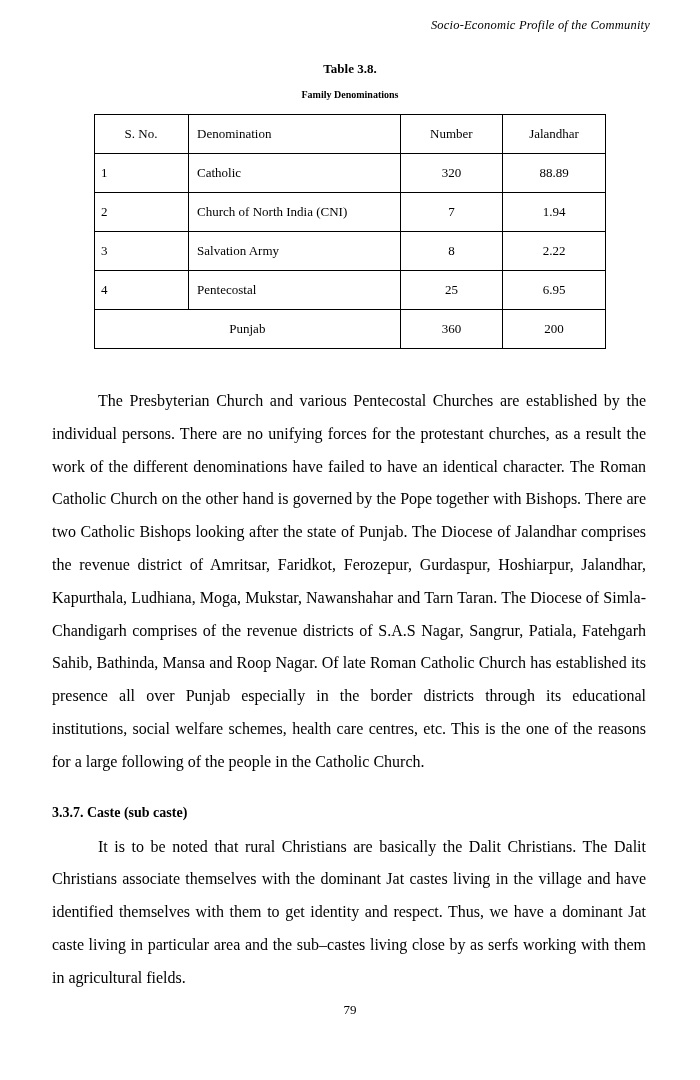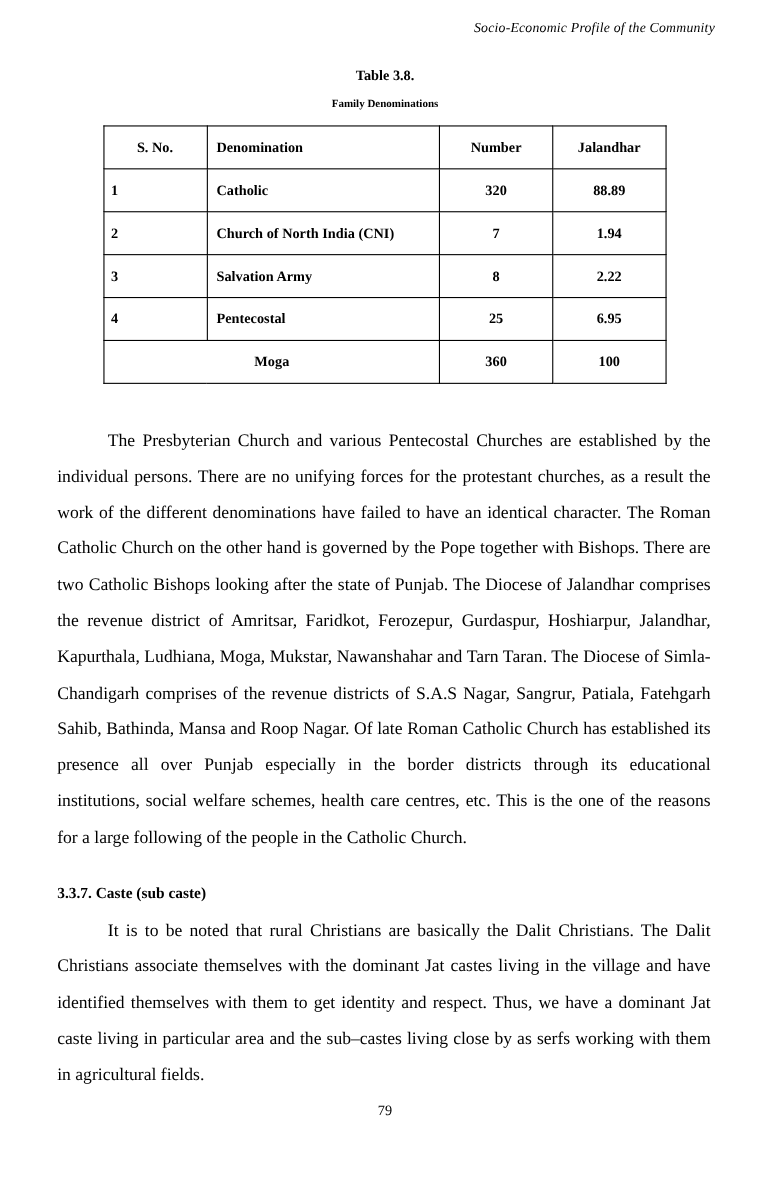--- a/index.html
+++ b/index.html
@@ -46,21 +46,21 @@
   table.data {
     border-collapse: collapse;
     margin: 0 auto;
     width: 512px;
     font-size: 13px;
   }
   table.data td, table.data th {
     border: 1px solid #000;
     height: 36px;
     vertical-align: middle;
-    font-weight: bold;
+    font-weight: normal;
   }
   .col-sno   { width: 92px;  padding-left: 6px; text-align: left; }
   .col-denom { width: 212px; padding-left: 8px; text-align: left; }
   .col-num   { width: 104px; text-align: center; }
   .col-pct   { width: 104px; text-align: center; }
   thead .col-sno   { text-align: center; padding-left: 0; }
   thead .col-denom { text-align: left; padding-left: 8px; }
   thead td { height: 40px; }
   tr.total-row td.total-label {
     text-align: center;
@@ -132,23 +132,23 @@
         <td class="col-num">8</td>
         <td class="col-pct">2.22</td>
       </tr>
       <tr>
         <td class="col-sno">4</td>
         <td class="col-denom">Pentecostal</td>
         <td class="col-num">25</td>
         <td class="col-pct">6.95</td>
       </tr>
       <tr class="total-row">
-        <td class="total-label" colspan="2">Moga</td>
+        <td class="total-label" colspan="2">Punjab</td>
         <td class="col-num">360</td>
-        <td class="col-pct">100</td>
+        <td class="col-pct">200</td>
       </tr>
     </tbody>
   </table>
 
   <div class="body-text">
     <p>The Presbyterian Church and various Pentecostal Churches are established by the individual persons. There are no unifying forces for the protestant churches, as a result the work of the different denominations have  failed to have an identical character. The Roman Catholic Church on the other hand is governed by the Pope together with Bishops. There are two Catholic Bishops looking after the state of Punjab. The Diocese of Jalandhar comprises the revenue district of Amritsar, Faridkot, Ferozepur, Gurdaspur, Hoshiarpur, Jalandhar, Kapurthala, Ludhiana, Moga, Mukstar, Nawanshahar and Tarn Taran.  The Diocese of Simla- Chandigarh comprises of the revenue districts of S.A.S Nagar, Sangrur, Patiala, Fatehgarh Sahib, Bathinda, Mansa and Roop Nagar. Of late Roman Catholic Church has established its presence all over Punjab especially in the border districts through its educational institutions, social welfare schemes, health care centres, etc. This is the one of the reasons for a large following of the people in the Catholic Church.</p>
   </div>
 
   <div class="section-heading">3.3.7. Caste (sub caste)</div>
 

